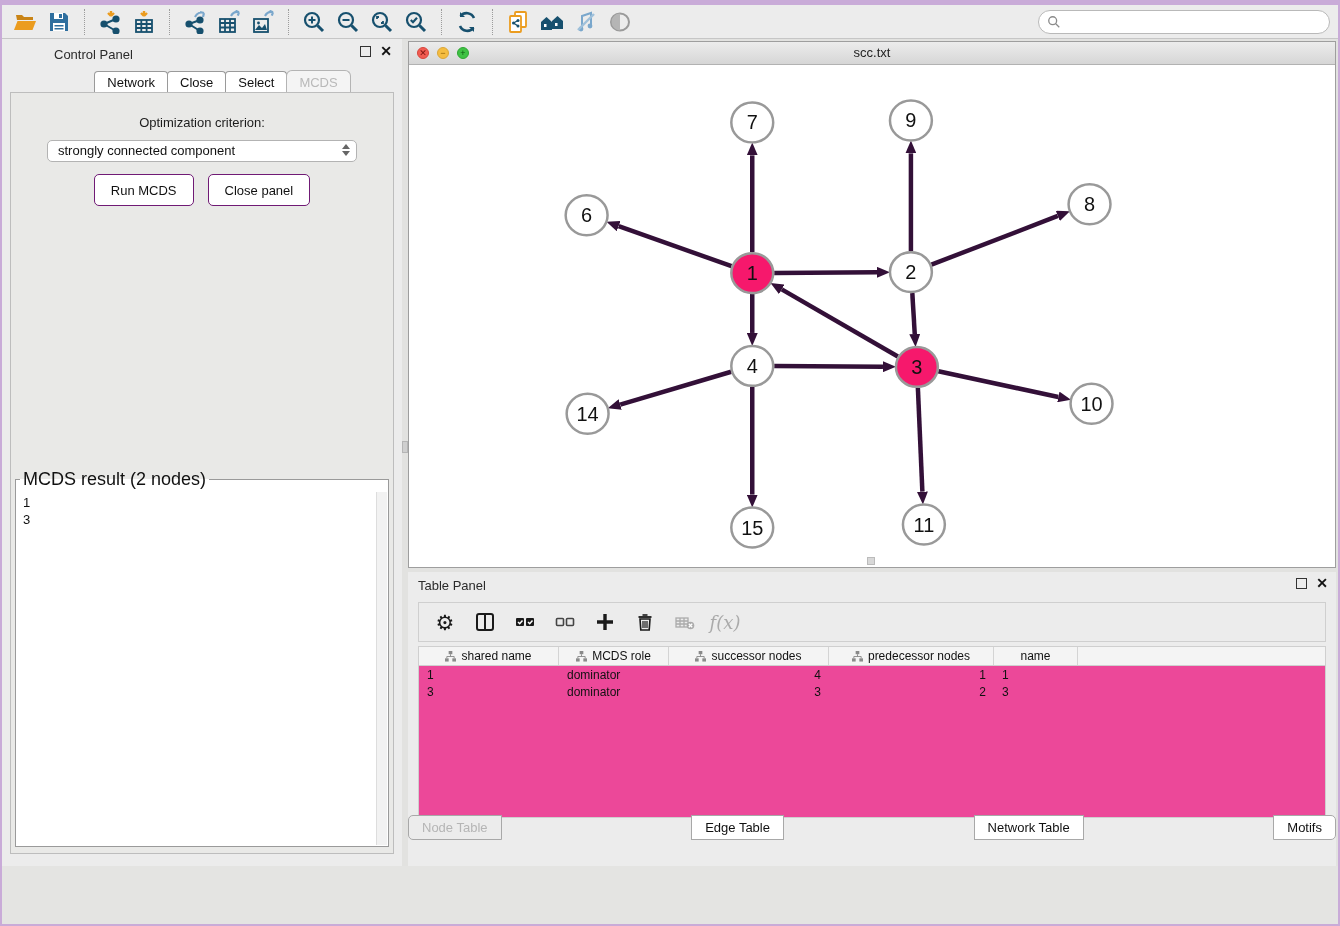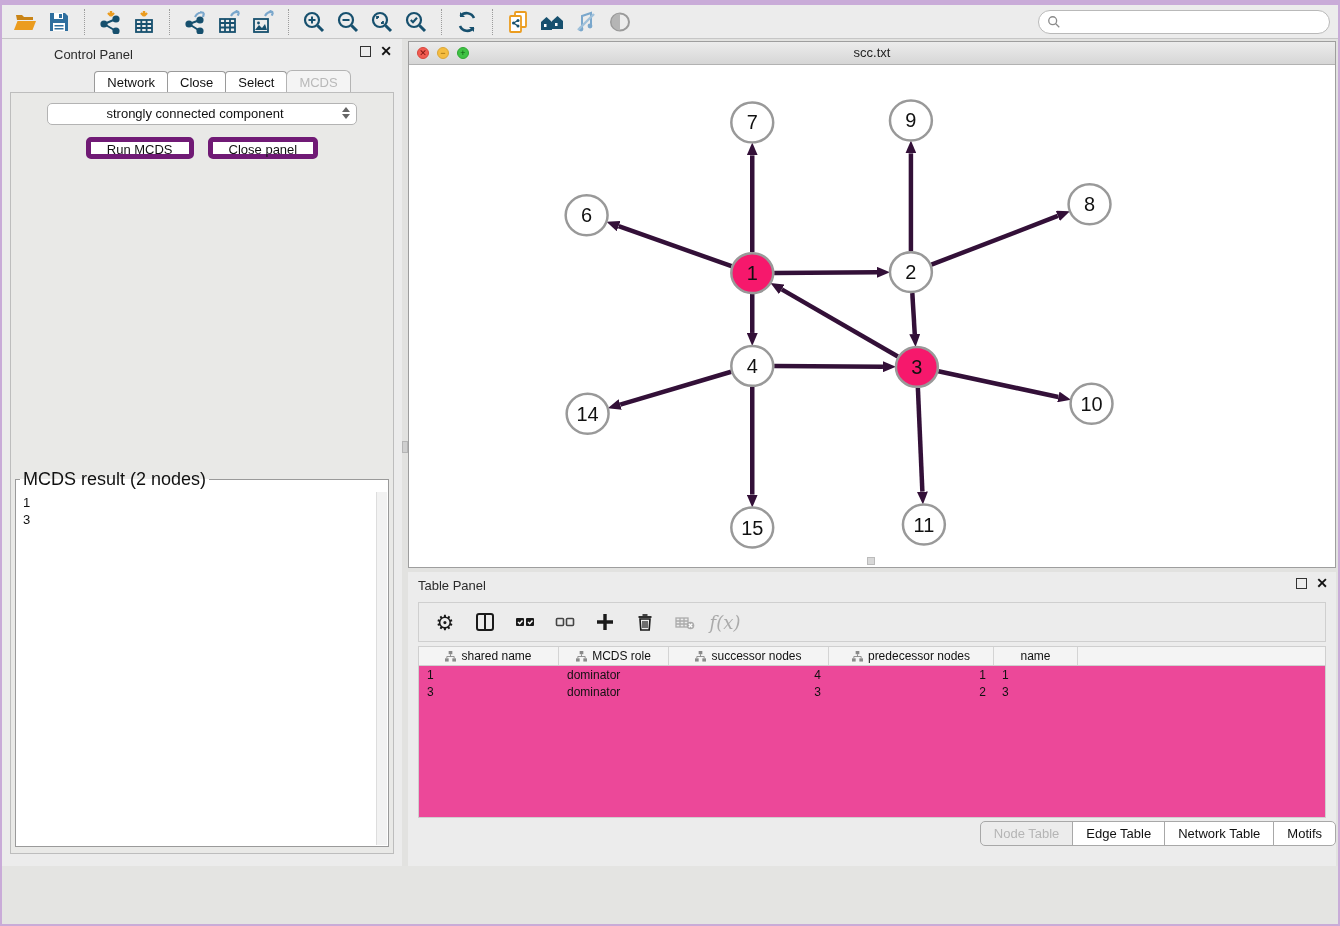--- a/index.html
+++ b/index.html
@@ -41,27 +41,27 @@
   .float-box { width:11px; height:11px; border:1.5px solid #333; display:inline-block; }
   .x-glyph { font-size:14px; font-weight:bold; color:#111; line-height:11px; }
   .cp-tabs { display:flex; justify-content:center; align-items:flex-end; height:23px; position:relative; z-index:2; }
   .cp-tab { font-size:13px; padding:3px 12px 2px; background:#fff; border:1px solid #9a9a9a;
     border-bottom:none; border-radius:4px 4px 0 0; margin:0 -1px 0 0; color:#111; cursor:default; }
   .cp-tab.sel { background:#f4f4f4; color:#b9b9b9; border-color:#b4b4b4; border-radius:6px 6px 0 0; padding-top:4px; }
   .cp-body { position:absolute; left:8px; right:8px; top:53px; bottom:12px;
     background:#e9e9e7; border:1px solid #bdbdbd; }
   .opt-label { text-align:center; font-size:13px; color:#1c1c1c; margin-top:22px; }
   .select { position:relative; margin:10px auto 0; width:310px; height:22px; background:#fff;
-    border:1px solid #b3b3b3; border-radius:5px; font-size:13px; line-height:20px; padding:0 24px 0 10px; color:#111;text-align:center; }
+    border:1px solid #b3b3b3; border-radius:5px; font-size:13px; line-height:20px; padding:0 24px 0 10px; color:#111; }
   .spinner { position:absolute; right:6px; top:3px; display:flex; flex-direction:column; gap:2px; }
   .spinner i { width:0; height:0; border-left:4px solid transparent; border-right:4px solid transparent; }
   .spin-up { border-bottom:5px solid #666; }
   .spin-dn { border-top:5px solid #666; }
   .btn-row { display:flex; justify-content:center; gap:14px; margin-top:12px; }
-  .pbtn { height:22px; padding:0 16px; background:#fff; border:5px solid #701a75; border-radius:5px;
+  .pbtn { height:32px; padding:0 16px; background:#fff; border:1px solid #701a75; border-radius:5px;
     font-size:13px; color:#111; cursor:default; }
   .result { position:absolute; left:4px; right:4px; top:376px; bottom:6px;
     border:1px solid #9a9a9a; background:#fff; margin:0 0 0 0; padding:0; }
   .result legend { font-size:18px; color:#111; margin-left:4px; padding:0 3px;margin-top:29px; }
   .result-area { position:absolute; left:1px; right:13px; top:2px; bottom:1px; background:#fff;
     font-size:13px; color:#111; padding:2px 0 0 6px; line-height:17px; }
   .result-scroll { position:absolute; right:1px; top:2px; bottom:1px; width:11px;
     background:#f2f2f2; border-left:1px solid #ddd; }
 
   
@@ -92,21 +92,21 @@
   .fx { font-family:"DejaVu Serif", serif; font-style:italic; font-size:18px; color:#aaa; }
   .tp-table { position:absolute; left:10px; right:10px; top:74px; bottom:48px; background:#ec4899; border:1px solid #cfcfcf; overflow:hidden; }
   .thead { display:flex; height:19px; background:#f4f4f4; border-bottom:1px solid #cfcfcf; }
   .th { display:flex; align-items:center; justify-content:center; gap:5px; font-size:12px; color:#111;
     border-right:1px solid #d4d4d4; position:relative; }
   .th svg { width:11px; height:11px; flex:0 0 auto; }
   .trow { display:flex; height:17px; font-size:12px; color:#111; align-items:center; }
   .td { padding:0 8px; overflow:hidden; white-space:nowrap; }
   .c0{width:140px;} .c1{width:110px;} .c2{width:160px;} .c3{width:165px;} .c4{width:84px;}
   .ralign { text-align:right; }
-  .tp-tabs { position:absolute; left:0; right:0; bottom:20px; display:flex; justify-content:flex-end; }
+  .tp-tabs { position:absolute; left:0; right:0; bottom:26px; display:flex; justify-content:space-between; }
   .tp-tab { font-size:13px; padding:4px 13px; background:#fff; border:1px solid #a8a8a8; margin-left:-1px; color:#111; cursor:default; }
   .tp-tab:first-child { border-radius:5px 0 0 5px; margin-left:0; }
   .tp-tab:last-child { border-radius:0 5px 5px 0; }
   .tp-tab.sel { background:#ececec; color:#b5b5b5; }
 
   
   .statusbar { position:relative; height:34px; background:#ececec; border-top:1px solid #c0c0c0;
     display:flex; align-items:center; padding:0 8px; }
   .list-btn { width:30px; height:22px; background:#fdfdfd; border:1px solid #b9b9b9; display:flex;
     align-items:center; justify-content:center; cursor:default; }
@@ -279,20 +279,21 @@
           <span class="x-glyph">✕</span>
         </span>
       </div>
       <div class="cp-tabs">
         <button class="cp-tab">Network</button>
         <button class="cp-tab">Close</button>
         <button class="cp-tab">Select</button>
         <button class="cp-tab sel">MCDS</button>
       </div>
       <div class="cp-body">
+        <div class="opt-label">Optimization criterion:</div>
         <div class="select">
           <span>strongly connected component</span>
           <span class="spinner">
               <i class="spin-up"></i>
               <i class="spin-dn"></i>
             </span>
         </div>
         <div class="btn-row">
           <button class="pbtn">Run MCDS</button>
           <button class="pbtn">Close panel</button>

